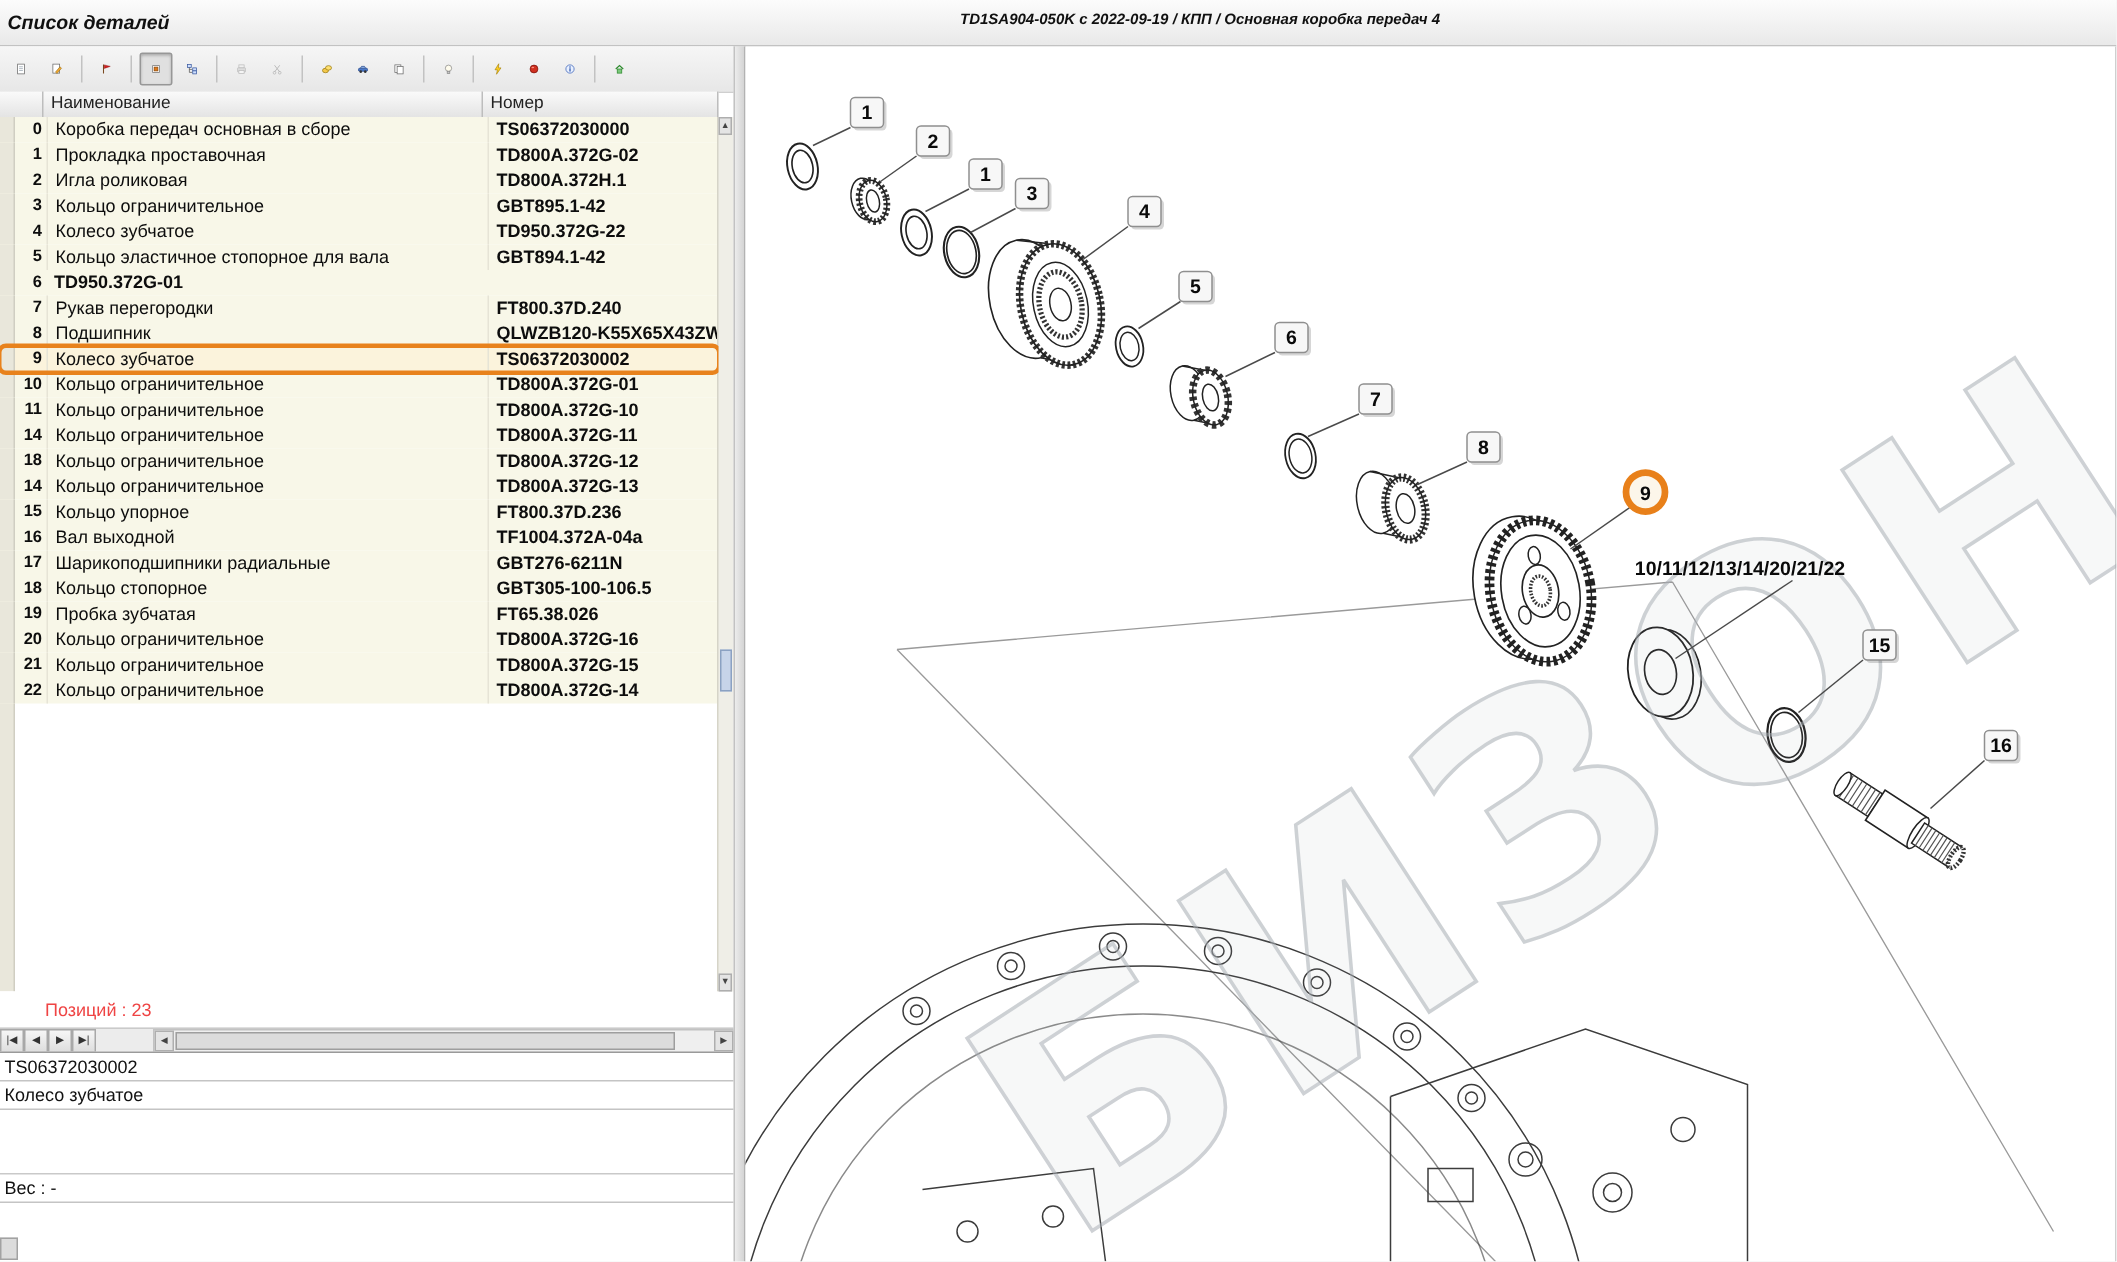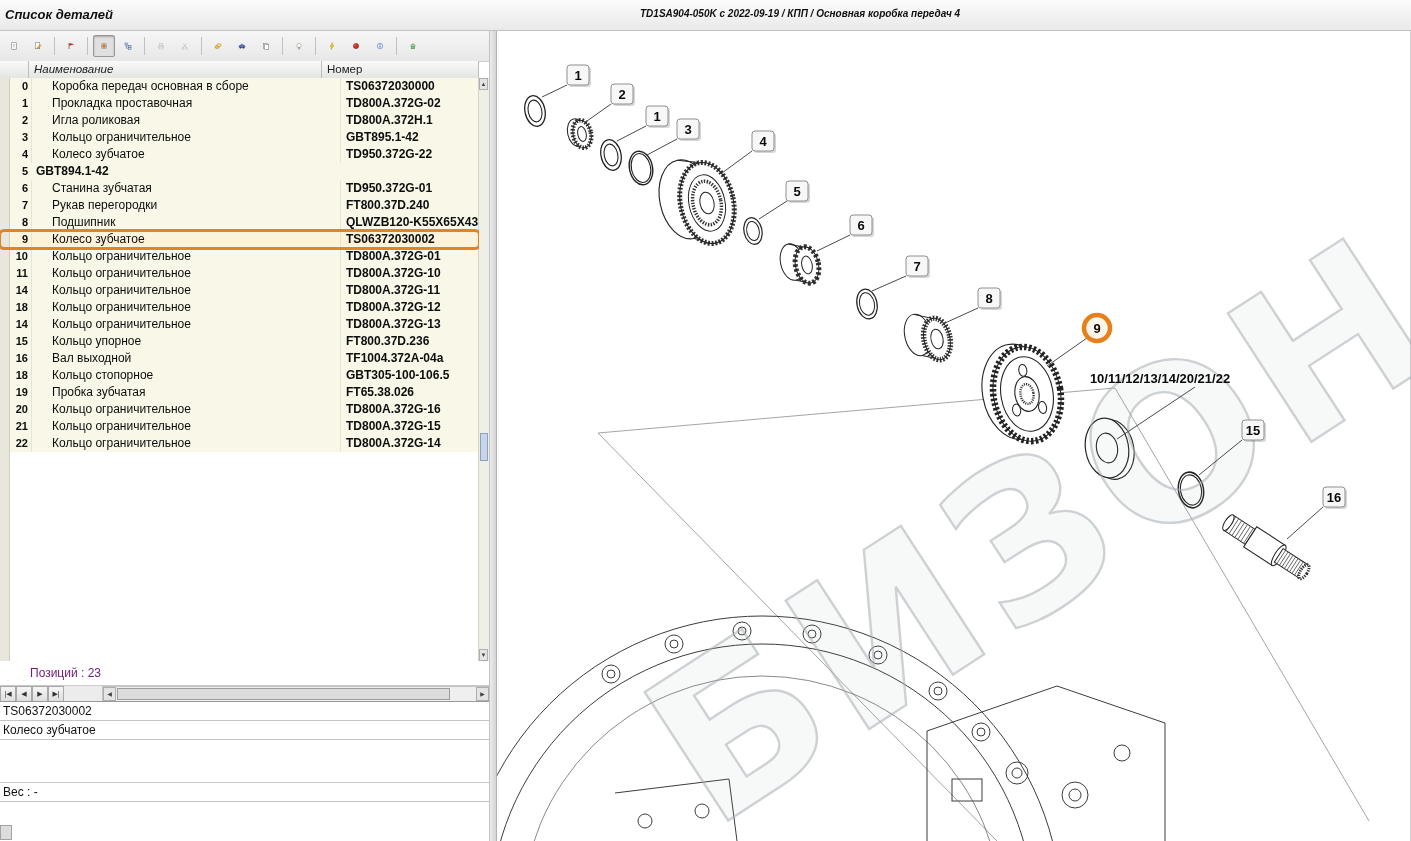--- a/index.html
+++ b/index.html
@@ -21,50 +21,50 @@
   .tb-btn.pressed{background:#e0e0e0;border:1px solid #979797;box-shadow:inset 0 1px 2px rgba(0,0,0,.25);}
   .tb-btn.disabled{opacity:.45;}
   .tb-sep{width:1px;height:18px;background:#c2c2c2;margin:0 3px;flex:none;}
 
   
   .col-header{position:absolute;top:30px;left:0;width:479px;height:17px;display:flex;
     background:linear-gradient(#fafafa,#e4e4e4);border-bottom:1px solid #b6b6b6;
     font-size:11.5px;color:#222;line-height:16px;}
   .col-header span{border-right:1px solid #bdbdbd;box-sizing:border-box;}
   .h-blank{width:29px;}
-  .h-name{width:293px;padding-left:5px;font-style:italic;}
+  .h-name{width:293px;padding-left:5px;}
   .h-num{flex:1;padding-left:5px;}
 
   
   .rows-area{position:absolute;top:47px;left:0;width:479px;height:583px;background:#fff;overflow:hidden;}
   .rows-area::before{content:"";position:absolute;left:0;top:0;bottom:0;width:9px;
     background:#e9e7db;border-right:1px solid #d0cec2;}
   .trow{display:flex;height:17px;line-height:17px;font-size:12px;color:#0d0d0d;
     background:#f8f7e8;position:relative;}
   .c-gutter{width:9px;background:#e9e7db;border-right:1px solid #d0cec2;flex:none;}
   .c-pos{width:18px;text-align:right;padding-right:3px;font-weight:bold;font-size:11px;flex:none;}
-  .c-name{width:288px;padding-left:20px;border-left:1px solid #e6e4d6;border-right:1px solid #e6e4d6;
+  .c-name{width:288px;padding-left:5px;border-left:1px solid #e6e4d6;border-right:1px solid #e6e4d6;
     white-space:nowrap;overflow:hidden;flex:none;}
   .c-num{flex:1;padding-left:5px;font-weight:bold;white-space:nowrap;overflow:hidden;}
   .trow.selected{background:#fbf3dc;outline:3px solid #e8821c;outline-offset:-1px;
     border-radius:4px;z-index:2;}
 
   
   .scroll-v{position:absolute;top:47px;right:0;width:10px;height:583px;
     background:#efeee7;border-left:1px solid #d6d4c8;}
   .sv-btn{position:absolute;left:0;width:9px;height:12px;background:#e4e4e4;
     border:1px solid #aeaeae;font-size:6px;line-height:10px;text-align:center;color:#444;box-sizing:border-box;}
   .sv-up{top:0;}
   .sv-down{bottom:0;}
   .sv-thumb{position:absolute;left:1px;right:1px;top:355px;height:26px;
     background:#c7d4e9;border:1px solid #8ba1c2;}
 
   
   .positions-row{position:absolute;top:630px;left:0;right:10px;height:24px;background:#fff;
-    font-size:12px;line-height:24px;padding-left:30px;color:#701a75;}
+    font-size:12px;line-height:24px;padding-left:30px;color:#ef4444;}
   .navbar{position:absolute;top:654px;left:0;right:0;height:16px;background:#ececec;
     border-top:1px solid #cacaca;display:flex;align-items:stretch;}
   .nav-btn{width:16px;height:16px;background:linear-gradient(#f6f6f6,#dedede);
     border:1px solid #a8a8a8;font-size:7px;line-height:14px;text-align:center;color:#333;
     box-sizing:border-box;flex:none;padding:0;font-family:"Liberation Sans",sans-serif;}
   .nav-gap{width:38px;flex:none;}
   .hscroll{flex:1;display:flex;background:#efefef;border:1px solid #c2c2c2;border-right:none;}
   .hs-btn{width:13px;background:#e4e4e4;border:1px solid #aeaeae;font-size:6px;line-height:12px;
     text-align:center;color:#444;box-sizing:border-box;flex:none;padding:0;}
   .hs-track{flex:1;position:relative;}
@@ -253,26 +253,26 @@
     </div>
       <div class="trow">
       <span class="c-gutter"></span>
       <span class="c-pos">4</span>
       <span class="c-name">Колесо зубчатое</span>
       <span class="c-num">TD950.372G-22</span>
     </div>
       <div class="trow">
       <span class="c-gutter"></span>
       <span class="c-pos">5</span>
+      <span class="c-name">Кольцо эластичное стопорное для вала</span>
       <span class="c-num">GBT894.1-42</span>
     </div>
       <div class="trow">
       <span class="c-gutter"></span>
       <span class="c-pos">6</span>
-      <span class="c-name">Станина зубчатая</span>
       <span class="c-num">TD950.372G-01</span>
     </div>
       <div class="trow">
       <span class="c-gutter"></span>
       <span class="c-pos">7</span>
       <span class="c-name">Рукав перегородки</span>
       <span class="c-num">FT800.37D.240</span>
     </div>
       <div class="trow">
       <span class="c-gutter"></span>
@@ -320,20 +320,26 @@
       <span class="c-gutter"></span>
       <span class="c-pos">15</span>
       <span class="c-name">Кольцо упорное</span>
       <span class="c-num">FT800.37D.236</span>
     </div>
       <div class="trow">
       <span class="c-gutter"></span>
       <span class="c-pos">16</span>
       <span class="c-name">Вал выходной</span>
       <span class="c-num">TF1004.372A-04a</span>
+    </div>
+      <div class="trow">
+      <span class="c-gutter"></span>
+      <span class="c-pos">17</span>
+      <span class="c-name">Шарикоподшипники радиальные</span>
+      <span class="c-num">GBT276-6211N</span>
     </div>
       <div class="trow">
       <span class="c-gutter"></span>
       <span class="c-pos">18</span>
       <span class="c-name">Кольцо стопорное</span>
       <span class="c-num">GBT305-100-106.5</span>
     </div>
       <div class="trow">
       <span class="c-gutter"></span>
       <span class="c-pos">19</span>

